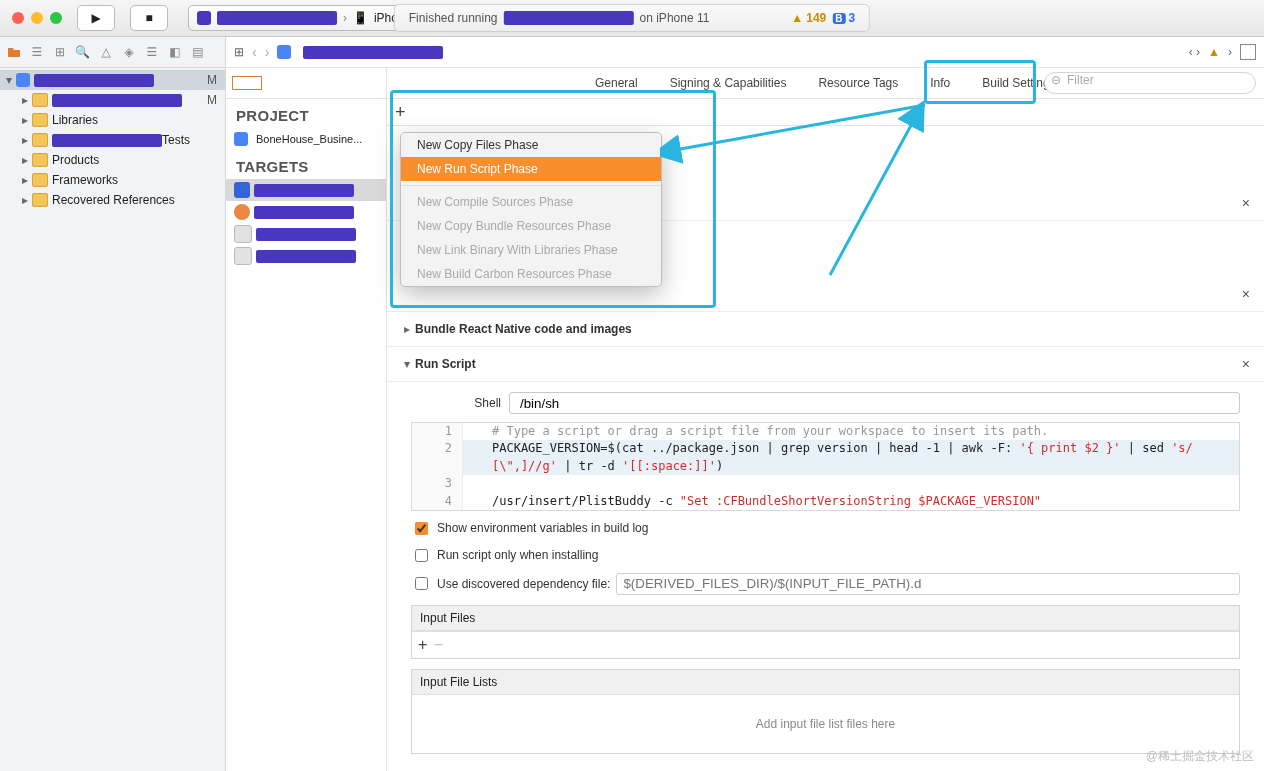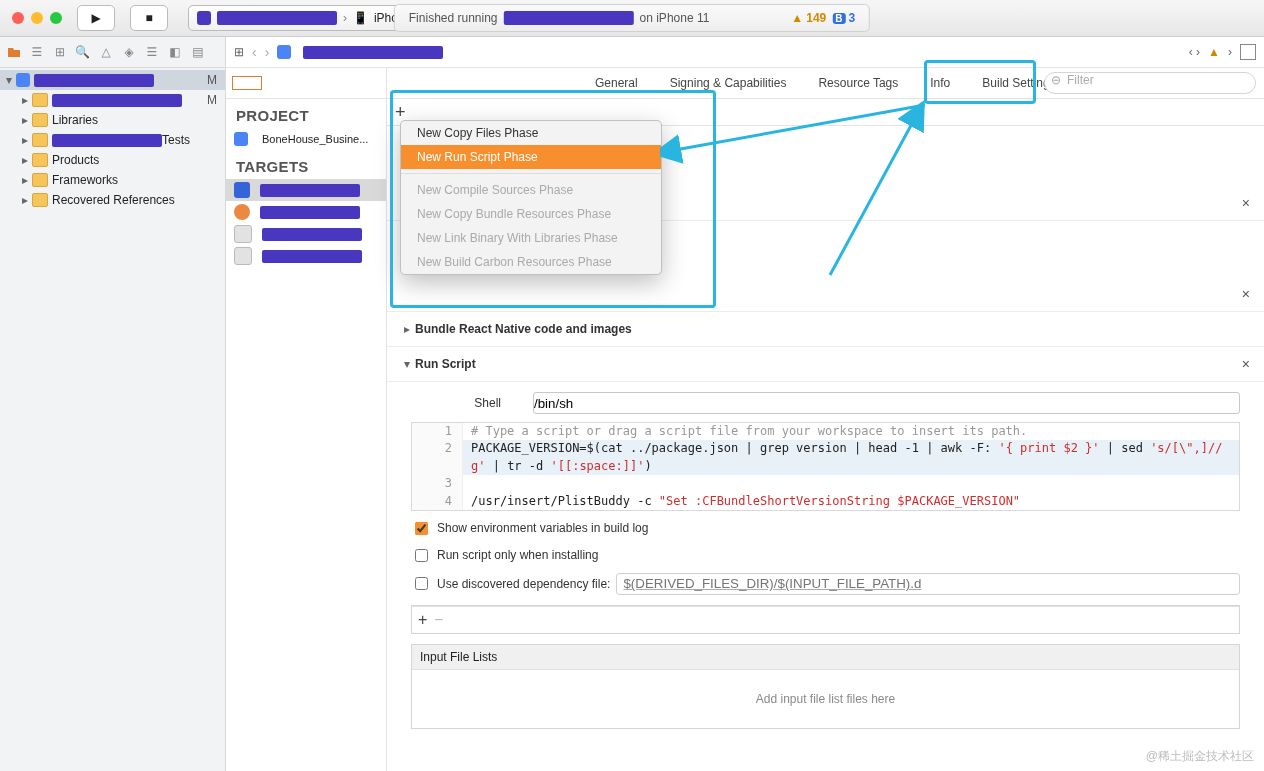--- a/index.html
+++ b/index.html
@@ -41,50 +41,50 @@
   .content{flex:1;display:flex;}
   .midcol{width:160px;border-right:1px solid #e3e3e3;display:flex;flex-direction:column;}
   .tabstrip{height:30px;border-bottom:1px solid #e3e3e3;display:flex;align-items:center;}
   .tabstrip2{height:30px;border-bottom:1px solid #e3e3e3;display:flex;align-items:center;padding-left:6px;gap:32px;position:relative;}
   .tabstrip2 .tab{color:#444;cursor:default;}
   .tabstrip2 .tab.active{color:#2f82f6;}
   .tabstrip2 .filter{position:absolute;right:8px;border:1px solid #d5d5d5;border-radius:12px;height:20px;padding:0 8px 0 22px;color:#aaa;background:#fff;width:180px;}
   .plusbar{height:26px;border-bottom:1px solid #e3e3e3;display:flex;align-items:center;padding:0 8px;gap:8px;}
   .plus{font-size:18px;color:#444;line-height:1;}
   .section-hdr{font-size:15px;font-weight:700;color:#555;padding:8px 10px 4px;letter-spacing:.3px;}
-  .mid-item{display:flex;align-items:center;height:22px;padding:0 8px;gap:10px;}
+  .mid-item{display:flex;align-items:center;height:22px;padding:0 8px;gap:4px;}
   .mid-item.sel{background:#d9d9d9;}
   .mid-item .ic{width:16px;height:16px;border-radius:3px;}
   .mid-item .ic.blue{background:#3564d8;}
   .mid-item .ic.orange{background:#eb8842;border-radius:50%;}
   .mid-item .ic.gray{background:#e2e2e2;border:1px solid #bbb;}
   .right{flex:1;display:flex;flex-direction:column;overflow-y:auto;}
   .phase-row{display:flex;align-items:center;height:34px;padding:0 14px;border-bottom:1px solid #ececec;}
   .phase-row .disc{width:12px;}
   .phase-row .lbl{font-weight:600;color:#333;}
   .phase-row .close{margin-left:auto;color:#555;font-size:14px;}
   .runblock{padding:10px 24px 0 24px;}
   .formrow{display:flex;align-items:center;gap:8px;margin-bottom:8px;}
   .formrow .lab{width:90px;text-align:right;color:#333;}
-  .formrow input[type=text]{flex:1;border:1px solid #c8c8c8;border-radius:3px;height:20px;padding:0 0;font-family:inherit;margin-left:24px;}
+  .formrow input[type=text]{flex:1;border:1px solid #c8c8c8;border-radius:3px;height:20px;padding:0 10px;font-family:inherit;}
   .code{border:1px solid #d9d9d9;background:#fff;font-family:Menlo,Consolas,monospace;font-size:12px;line-height:1.45;}
   .code-row{display:flex;}
   .gutter{width:40px;text-align:right;padding-right:10px;color:#9a9a9a;background:#fafafa;border-right:1px solid #eee;}
-  .code-text{flex:1;padding:0 8px;white-space:pre-wrap;word-break:break-all;}
+  .code-text{flex:1;padding:0 8px;white-space:pre-wrap;word-break:break-all;margin-left:21px;}
   .code-row.hl{background:#e8f0f8;}
   .tok-com{color:#999;}
   .tok-str{color:#d12d2d;}
   .chkrow{display:flex;align-items:center;gap:6px;margin-top:8px;color:#333;}
-  .chkrow input{accent-color:#f78f2e;text-decoration:underline;}
+  .chkrow input{accent-color:#f78f2e;}
   .filesbox{border:1px solid #d5d5d5;margin-top:10px;}
   .filesbox .hdr{background:#f0f0f0;padding:5px 8px;border-bottom:1px solid #e0e0e0;}
   .filesbox .body{height:58px;display:flex;align-items:center;justify-content:center;color:#8a8a8a;}
   .filesbox .foot{border-top:1px solid #e0e0e0;padding:4px 6px;color:#444;}
   
-  .dropdown{position:absolute;left:400px;top:120px;width:260px;background:#f3f3f3;border:1px solid #c0c0c0;border-radius:5px;box-shadow:0 8px 25px rgba(0,0,0,.25);overflow:hidden;z-index:50;}
+  .dropdown{position:absolute;left:400px;top:132px;width:260px;background:#f3f3f3;border:1px solid #c0c0c0;border-radius:5px;box-shadow:0 8px 25px rgba(0,0,0,.25);overflow:hidden;z-index:50;}
   .dd-item{padding:5px 16px;color:#333;}
   .dd-item.sel{background:#f78f2e;color:#fff;}
   .dd-item.dis{color:#aaa;}
   .dd-sep{height:1px;background:#ddd;margin:4px 0;}
   
   .annot-box1{position:absolute;left:390px;top:90px;width:320px;height:212px;border:3px solid #2ab5e0;border-radius:4px;pointer-events:none;z-index:60;}
   .annot-box2{position:absolute;left:924px;top:60px;width:106px;height:38px;border:3px solid #2ab5e0;border-radius:4px;pointer-events:none;z-index:60;}
   .arrow-svg{position:absolute;pointer-events:none;z-index:60;}
   .watermark{position:absolute;right:10px;bottom:6px;color:#bdbdbd;font-size:12px;}
 </style>
@@ -300,20 +300,21 @@
               <input type="checkbox" style="">
               <span>Run script only when installing</span>
             </div>
             <div class="chkrow">
               <input type="checkbox" style="">
               <span>Use discovered dependency file:</span>
               <input type="text" style="flex: 1 1 0%; border: 1px solid rgb(208, 208, 208); border-radius: 3px; height: 20px; padding: 0px 6px; color: rgb(170, 170, 170);" placeholder="$(DERIVED_FILES_DIR)/$(INPUT_FILE_PATH).d">
             </div>
 
             <div class="filesbox">
+              <div class="hdr">Input Files</div>
               <div class="foot">
                 <span style="font-size:16px">+</span>&nbsp;
                 <span style="font-size:16px;color:#bbb">−</span>
               </div>
             </div>
 
             <div class="filesbox">
               <div class="hdr">Input File Lists</div>
               <div class="body">Add input file list files here</div>
             </div>

